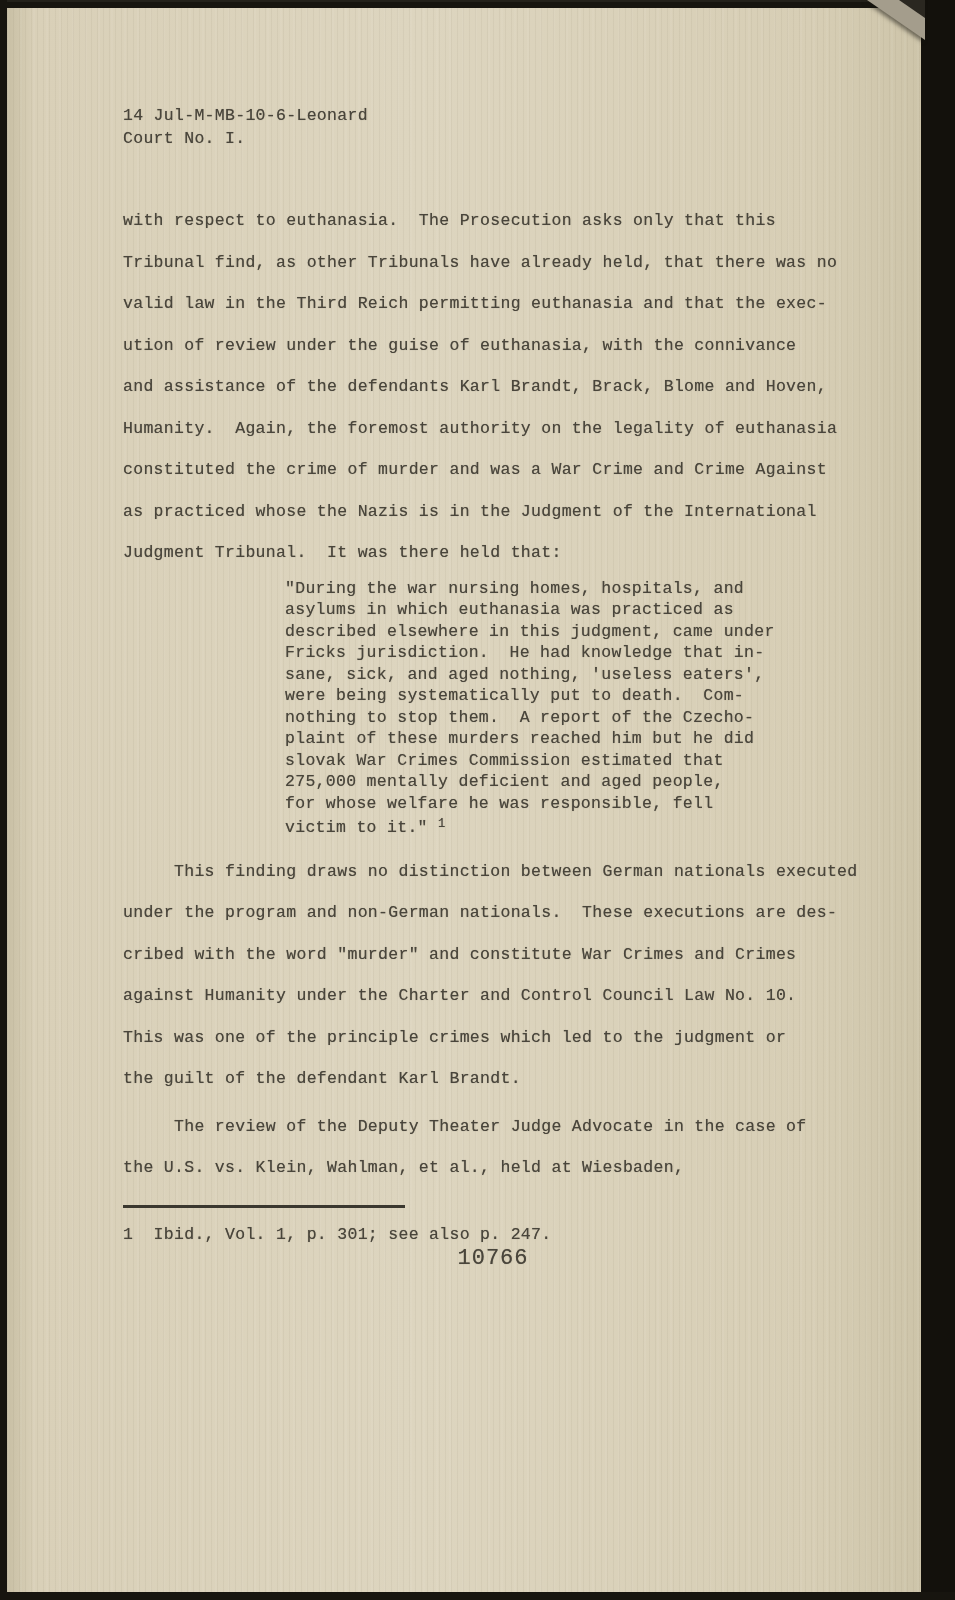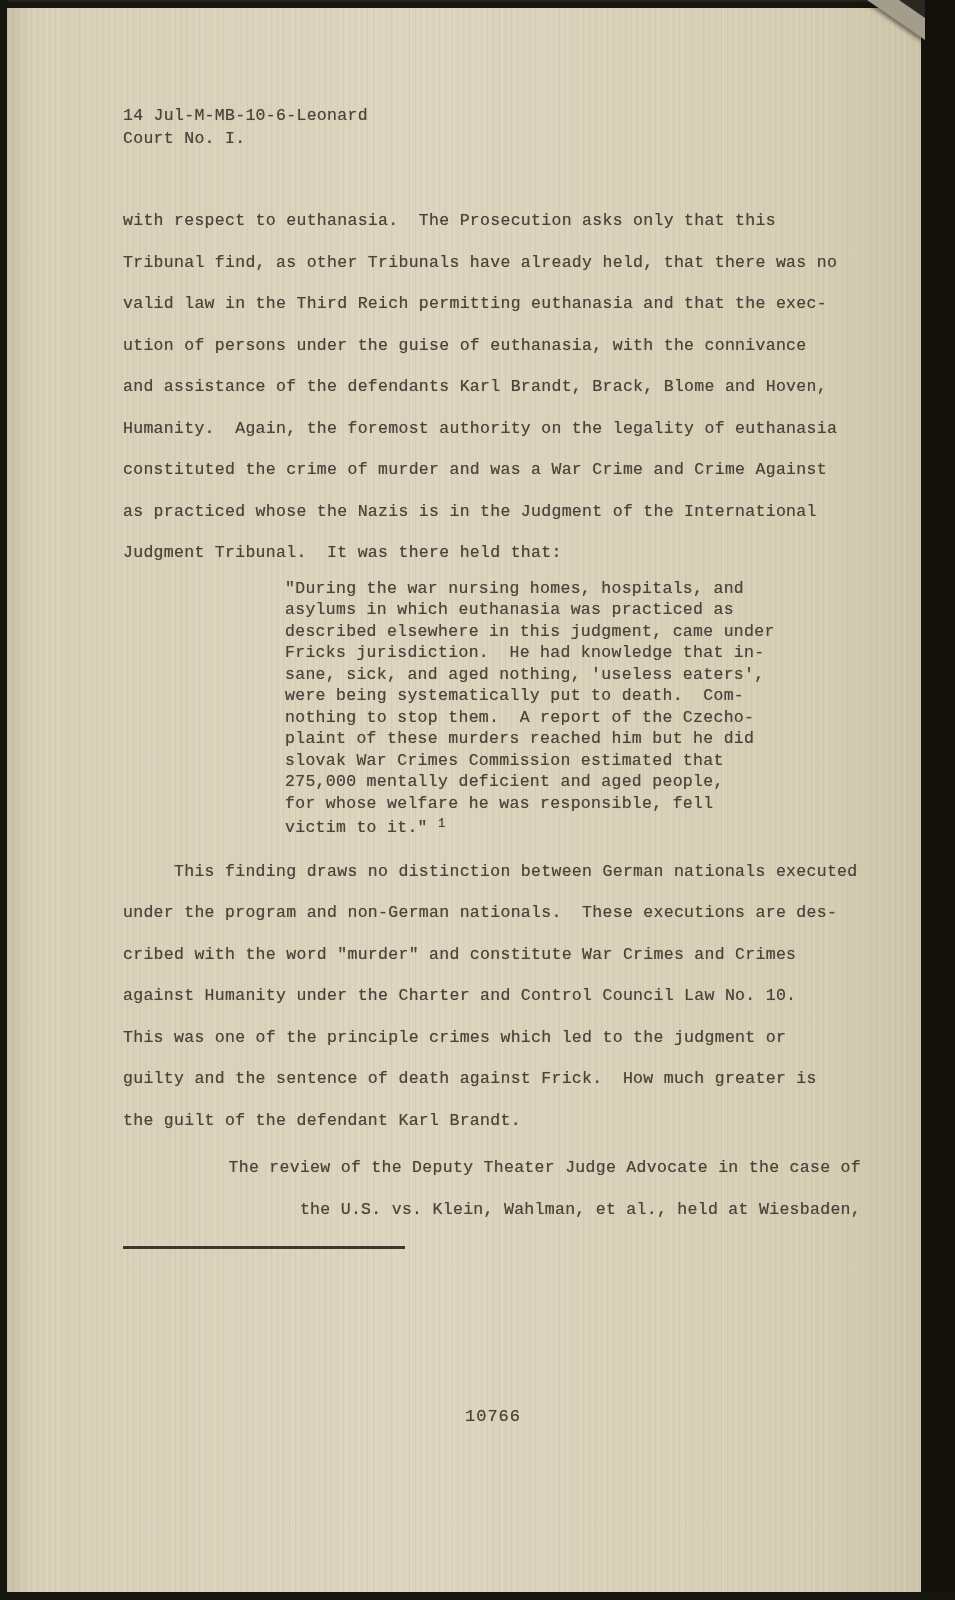--- a/index.html
+++ b/index.html
@@ -67,52 +67,51 @@
   .header { line-height: 23px; }
   .para { line-height: 41.5px; }
   .p1 { margin-top: 50px; }
   .quote { margin-top: 4px; margin-left: 162px; line-height: 21.5px; }
   .quote sup {
     font-size: 12px;
     vertical-align: 5px;
     letter-spacing: 0;
   }
   .p2 { margin-top: 12px; }
-  .p3 { margin-top: 6px; text-align: right; }
+  .p3 { margin-top: 6px; }
   .fn-rule {
     margin-top: 16px;
     width: 282px;
     height: 3px;
     background: #3b382f;
   }
   .footnote { margin-top: 16px; line-height: 22px; white-space: pre; }
   .page-number {
-    margin-top: 158px;
     width: 740px;
     text-align: center;
-    font-size: 17px;
+    font-size: 22px;
     letter-spacing: 1px;
   }
 </style>
 </head>
 <body>
 
 <div class="scan">
   <div class="paper">
 
     <div class="header">
       <div class="line">14 Jul-M-MB-10-6-Leonard</div>
       <div class="line">Court No. I.</div>
     </div>
 
     <div class="para p1">
         <div class="line">with respect to euthanasia.  The Prosecution asks only that this</div>
         <div class="line">Tribunal find, as other Tribunals have already held, that there was no</div>
         <div class="line">valid law in the Third Reich permitting euthanasia and that the exec-</div>
-        <div class="line">ution of persons under the guise of euthanasia, with the connivance</div>
+        <div class="line">ution of review under the guise of euthanasia, with the connivance</div>
         <div class="line">and assistance of the defendants Karl Brandt, Brack, Blome and Hoven,</div>
         <div class="line">Humanity.  Again, the foremost authority on the legality of euthanasia</div>
         <div class="line">constituted the crime of murder and was a War Crime and Crime Against</div>
         <div class="line">as practiced whose the Nazis is in the Judgment of the International</div>
         <div class="line">Judgment Tribunal.  It was there held that:</div>
       </div>
 
     <div class="quote">
       <div>
           <div class="line">"During the war nursing homes, hospitals, and</div>
@@ -129,31 +128,31 @@
         </div>
       <div class="line"><span>victim to it." </span><sup>1</sup></div>
     </div>
 
     <div class="para p2">
         <div class="line">     This finding draws no distinction between German nationals executed</div>
         <div class="line">under the program and non-German nationals.  These executions are des-</div>
         <div class="line">cribed with the word "murder" and constitute War Crimes and Crimes</div>
         <div class="line">against Humanity under the Charter and Control Council Law No. 10.</div>
         <div class="line">This was one of the principle crimes which led to the judgment or</div>
-        <div class="line">guilty and the sentence of death against Frick.  How much greater is</div>
         <div class="line">the guilt of the defendant Karl Brandt.</div>
       </div>
 
     <div class="para p3">
         <div class="line">     The review of the Deputy Theater Judge Advocate in the case of</div>
         <div class="line">the U.S. vs. Klein, Wahlman, et al., held at Wiesbaden,</div>
       </div>
 
     <div class="fn-rule"></div>
 
+    <div class="footnote">1  Ibid., Vol. 1, p. 301; see also p. 247.</div>
 
     <div class="page-number">10766</div>
 
   </div>
 
   <div class="corner-fold"></div>
   <div class="corner-fold-dark"></div>
   <div class="edge edge-top"></div>
   <div class="edge edge-left"></div>
   <div class="edge edge-right"></div>

